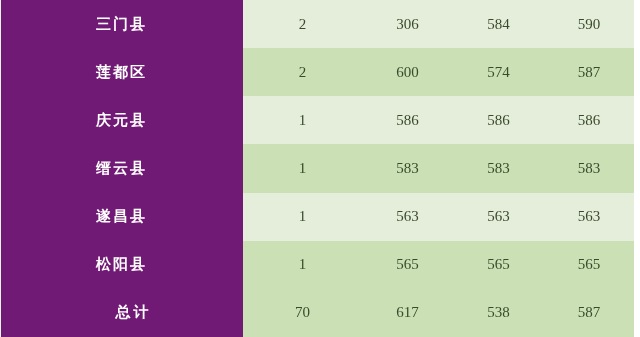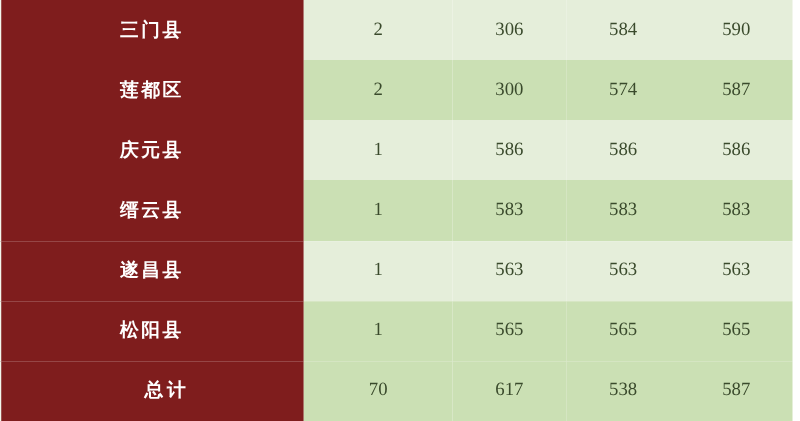--- a/index.html
+++ b/index.html
@@ -36,21 +36,21 @@
     height: 42.125px;
     vertical-align: middle;
     text-align: center;
     border: 0;
     box-sizing: border-box;
   }
 
   
   .col-label {
     width: 243px;
-    background: #7f1d1d;
+    background: #701a75;
     color: #ffffff;
     font-weight: bold;
     font-size: 15px;
     letter-spacing: 2px;
     border-bottom: 2px solid #ffffff;
     box-shadow: inset 1px 0 0 #f2f7ec;
   }
   tr:last-child .col-label {
     border-bottom: 0;
     padding-left: 24px;
@@ -87,21 +87,21 @@
         <tr class="row-light">
           <td class="col-label">三门县</td>
           <td class="col-num c2">2</td>
           <td class="col-num c3">306</td>
           <td class="col-num c4">584</td>
           <td class="col-num c5">590</td>
         </tr>
         <tr class="row-dark">
           <td class="col-label">莲都区</td>
           <td class="col-num c2">2</td>
-          <td class="col-num c3">300</td>
+          <td class="col-num c3">600</td>
           <td class="col-num c4">574</td>
           <td class="col-num c5">587</td>
         </tr>
         <tr class="row-light">
           <td class="col-label">庆元县</td>
           <td class="col-num c2">1</td>
           <td class="col-num c3">586</td>
           <td class="col-num c4">586</td>
           <td class="col-num c5">586</td>
         </tr>

